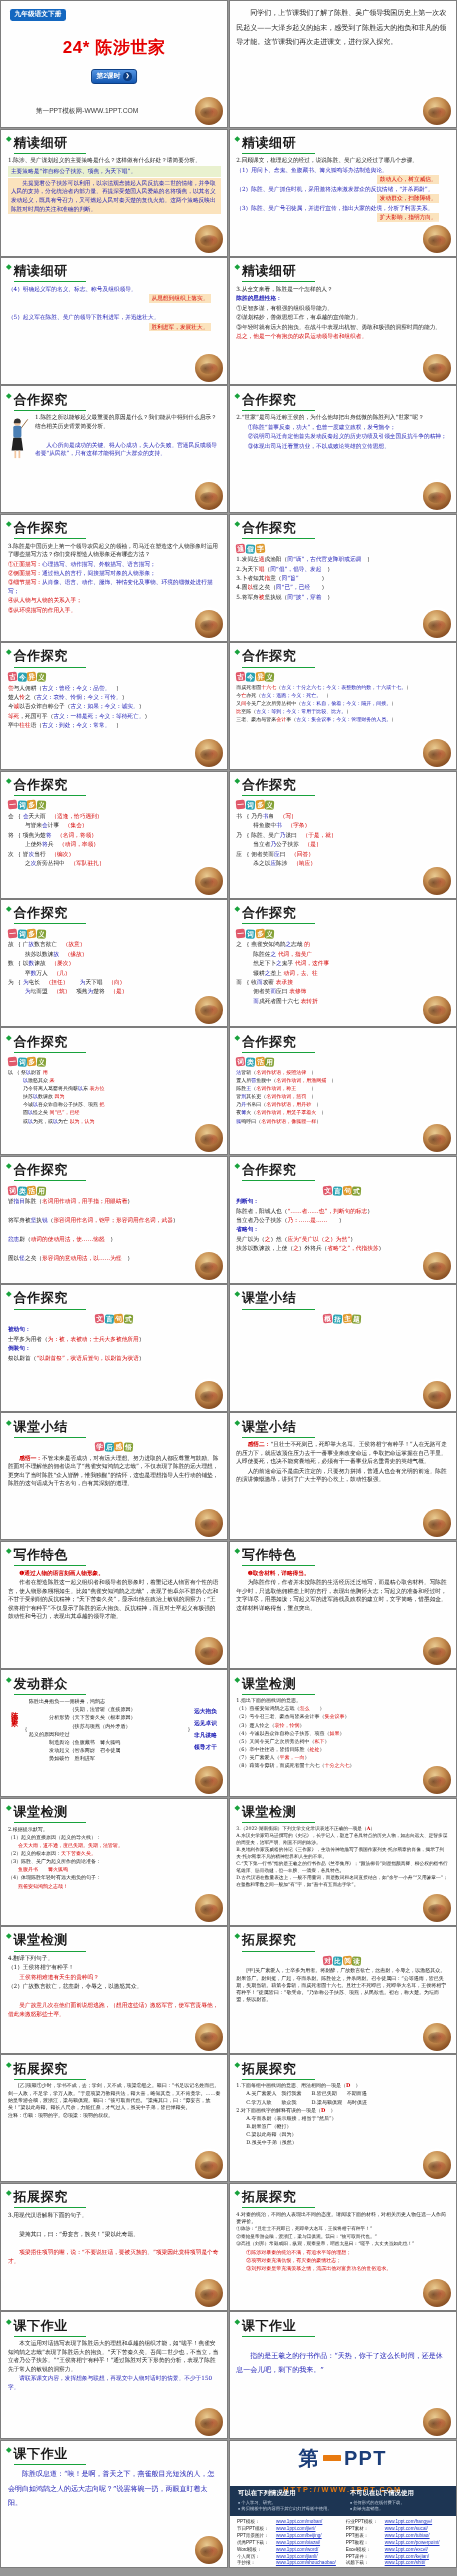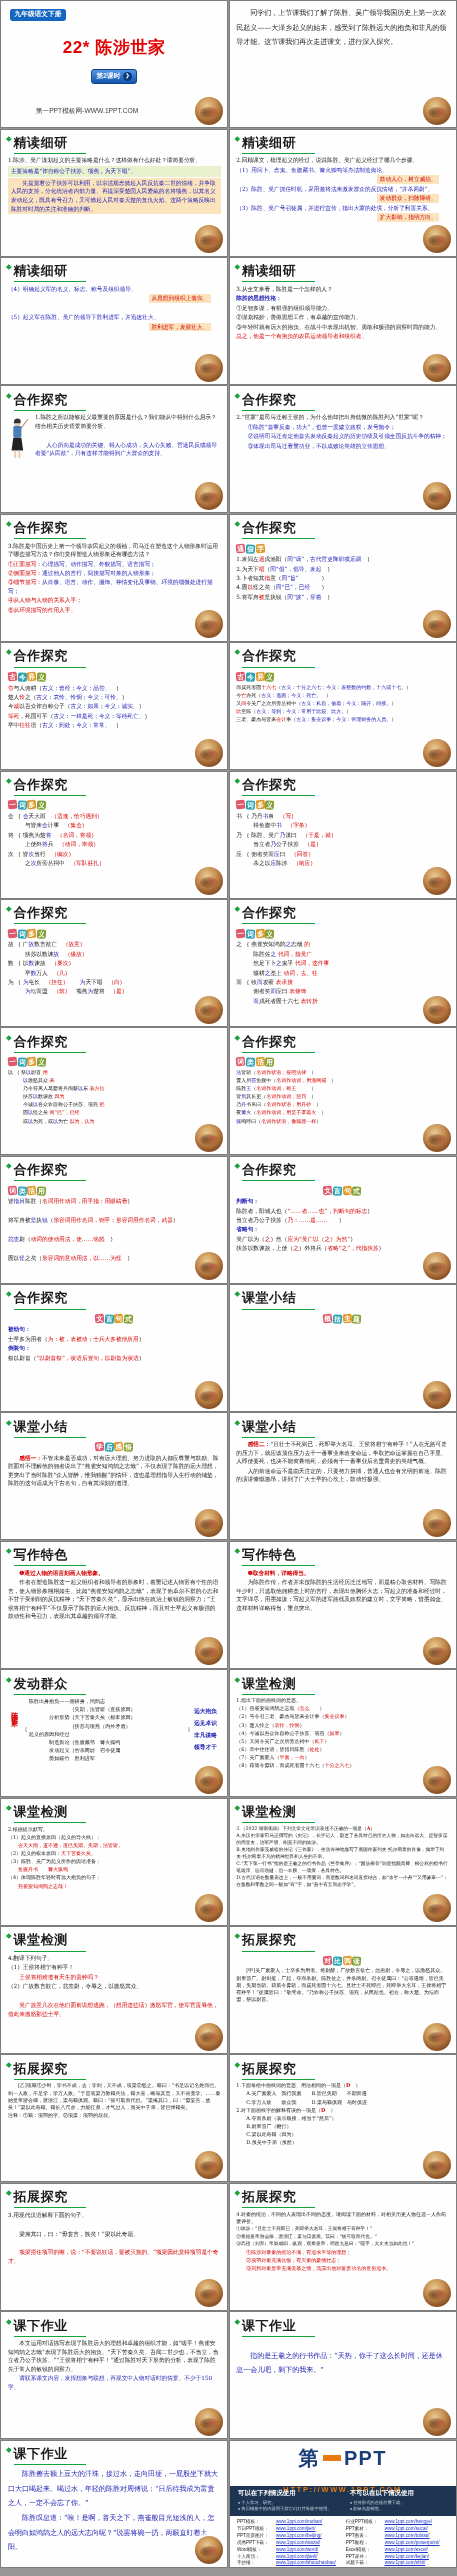--- a/index.html
+++ b/index.html
@@ -61,21 +61,21 @@
   .lrow{display:flex;font-size:4.6px;line-height:1.5;}
   .llabel{width:39px;color:#222;flex:none;}
   .lurl{color:#2238c8;text-decoration:underline;cursor:pointer;}
 </style>
 </head>
 <body>
 
 <div id="grid">
     <div class="slide">
       <div class="grade-badge">九年级语文下册</div>
-      <div class="main-title">22* 陈涉世家</div>
+      <div class="main-title">24* 陈涉世家</div>
       <div class="lesson-btn">
         <span>第2课时</span>
         <span class="lesson-arrow">❯</span>
       </div>
       <div class="site-footer">第一PPT模板网-WWW.1PPT.COM</div>
       <div class="stamp"></div>
     </div>
     <div class="slide">
       <div class="body vcenter">
         <div class="line ind sz-lg"><span class="ck">同学们，上节课我们了解了陈胜、吴广领导我国历史上第一次农民起义——大泽乡起义的始末，感受到了陈胜远大的抱负和非凡的领导才能。这节课我们再次走进课文，进行深入探究。</span></div>
@@ -615,21 +615,20 @@
         <div class="line ind sz-lg"><span class="cb">指的是王羲之的行书作品：“天热，你干了这么长时间，还是休息一会儿吧，剩下的我来。”</span></div>
       </div>
       <div class="stamp"></div>
     </div>
     <div class="slide">
       <div class="s-head">
         <span class="diamond">◆</span>
         <span class="h-text">课下作业</span>
       </div>
       <div class="body">
-        <div class="line ind sz-lg"><span class="cb">陈胜擦去额上豆大的汗珠，接过水，走向田埂，一屁股坐下就大口大口喝起来。喝过水，年轻的陈胜对周傅说：“日后待我成为富贵之人，一定不会忘了你。”</span></div>
         <div class="line ind sz-lg"><span class="cb">陈胜叹息道：“唉！是啊，普天之下，燕雀般目光短浅的人，怎会明白如鸿鹄之人的远大志向呢？”说罢将碗一扔，两眼直盯着太阳。</span></div>
       </div>
       <div class="stamp"></div>
     </div>
     <div class="slide promo">
       <div class="logo-wrap">
         <div class="logo">
           <span>第</span>
           <span class="logo-dash"></span>
           <span>PPT</span>

